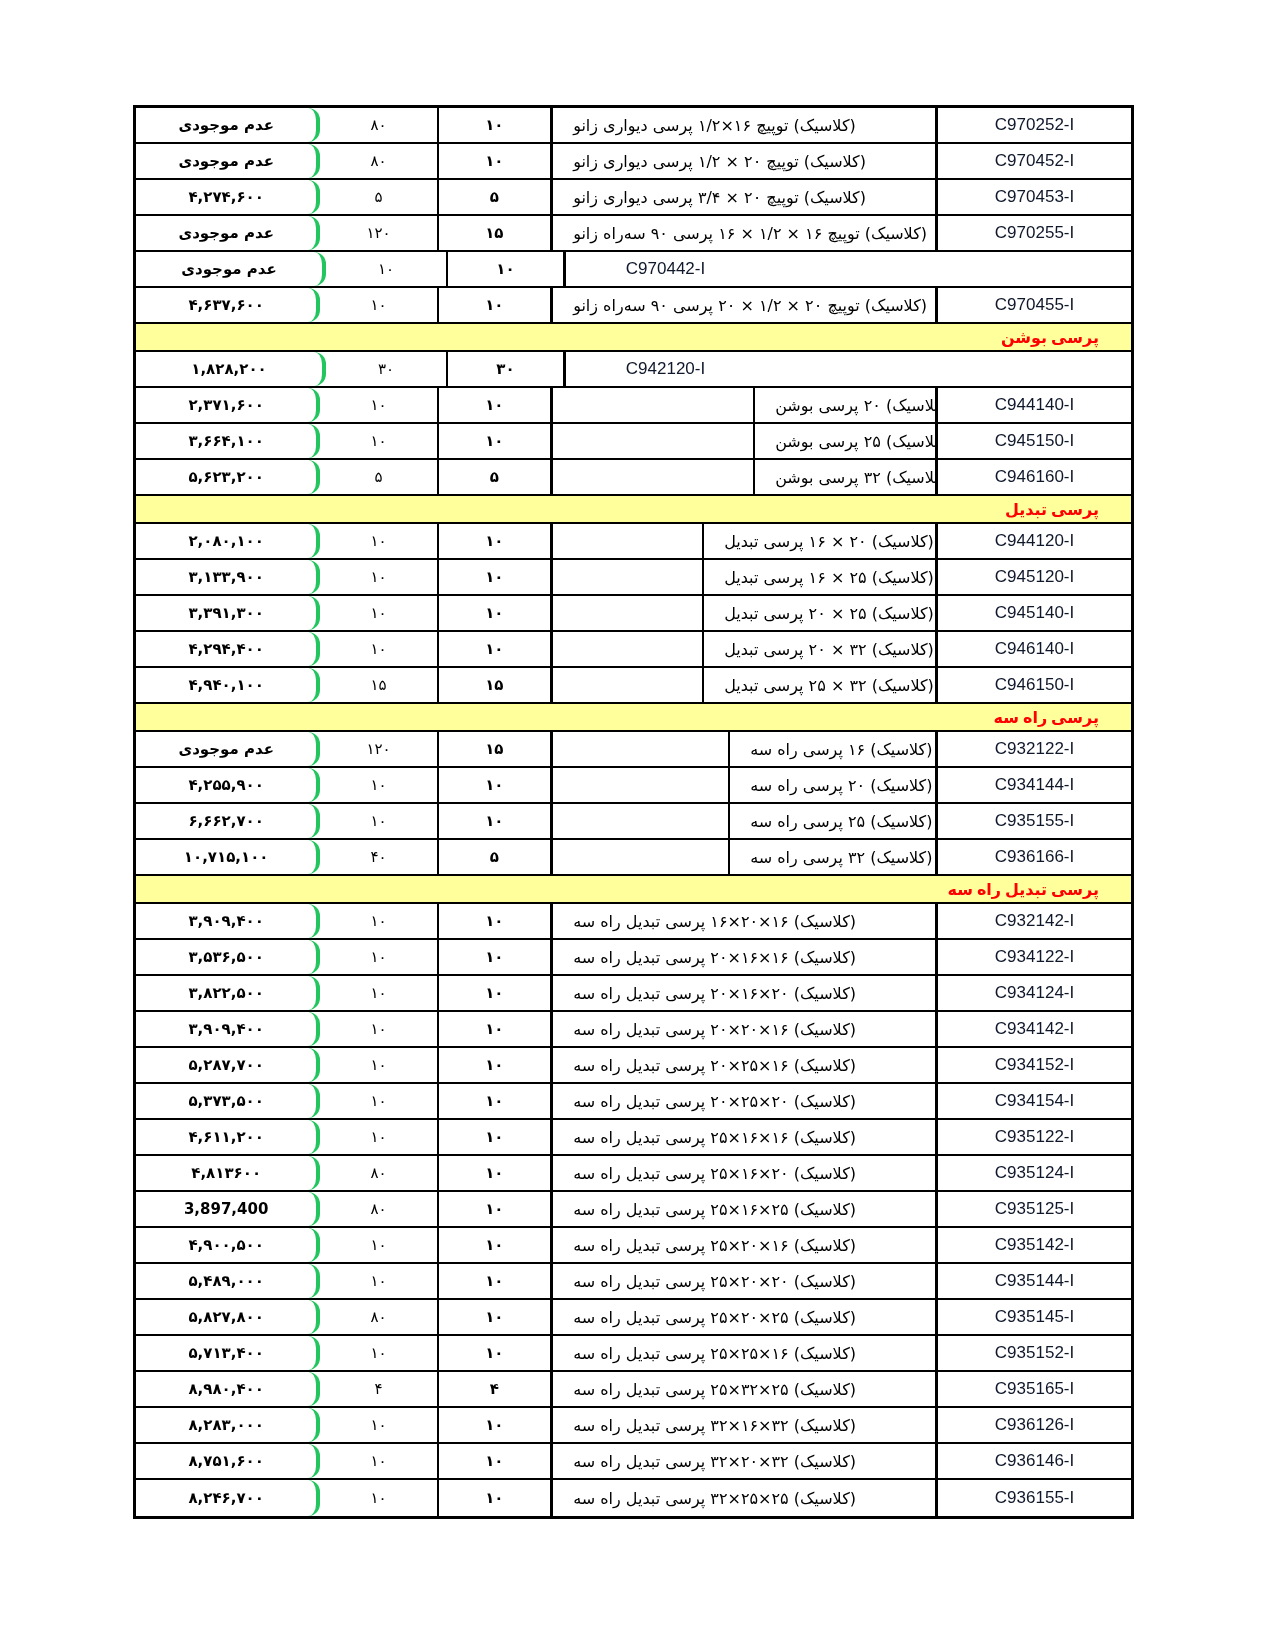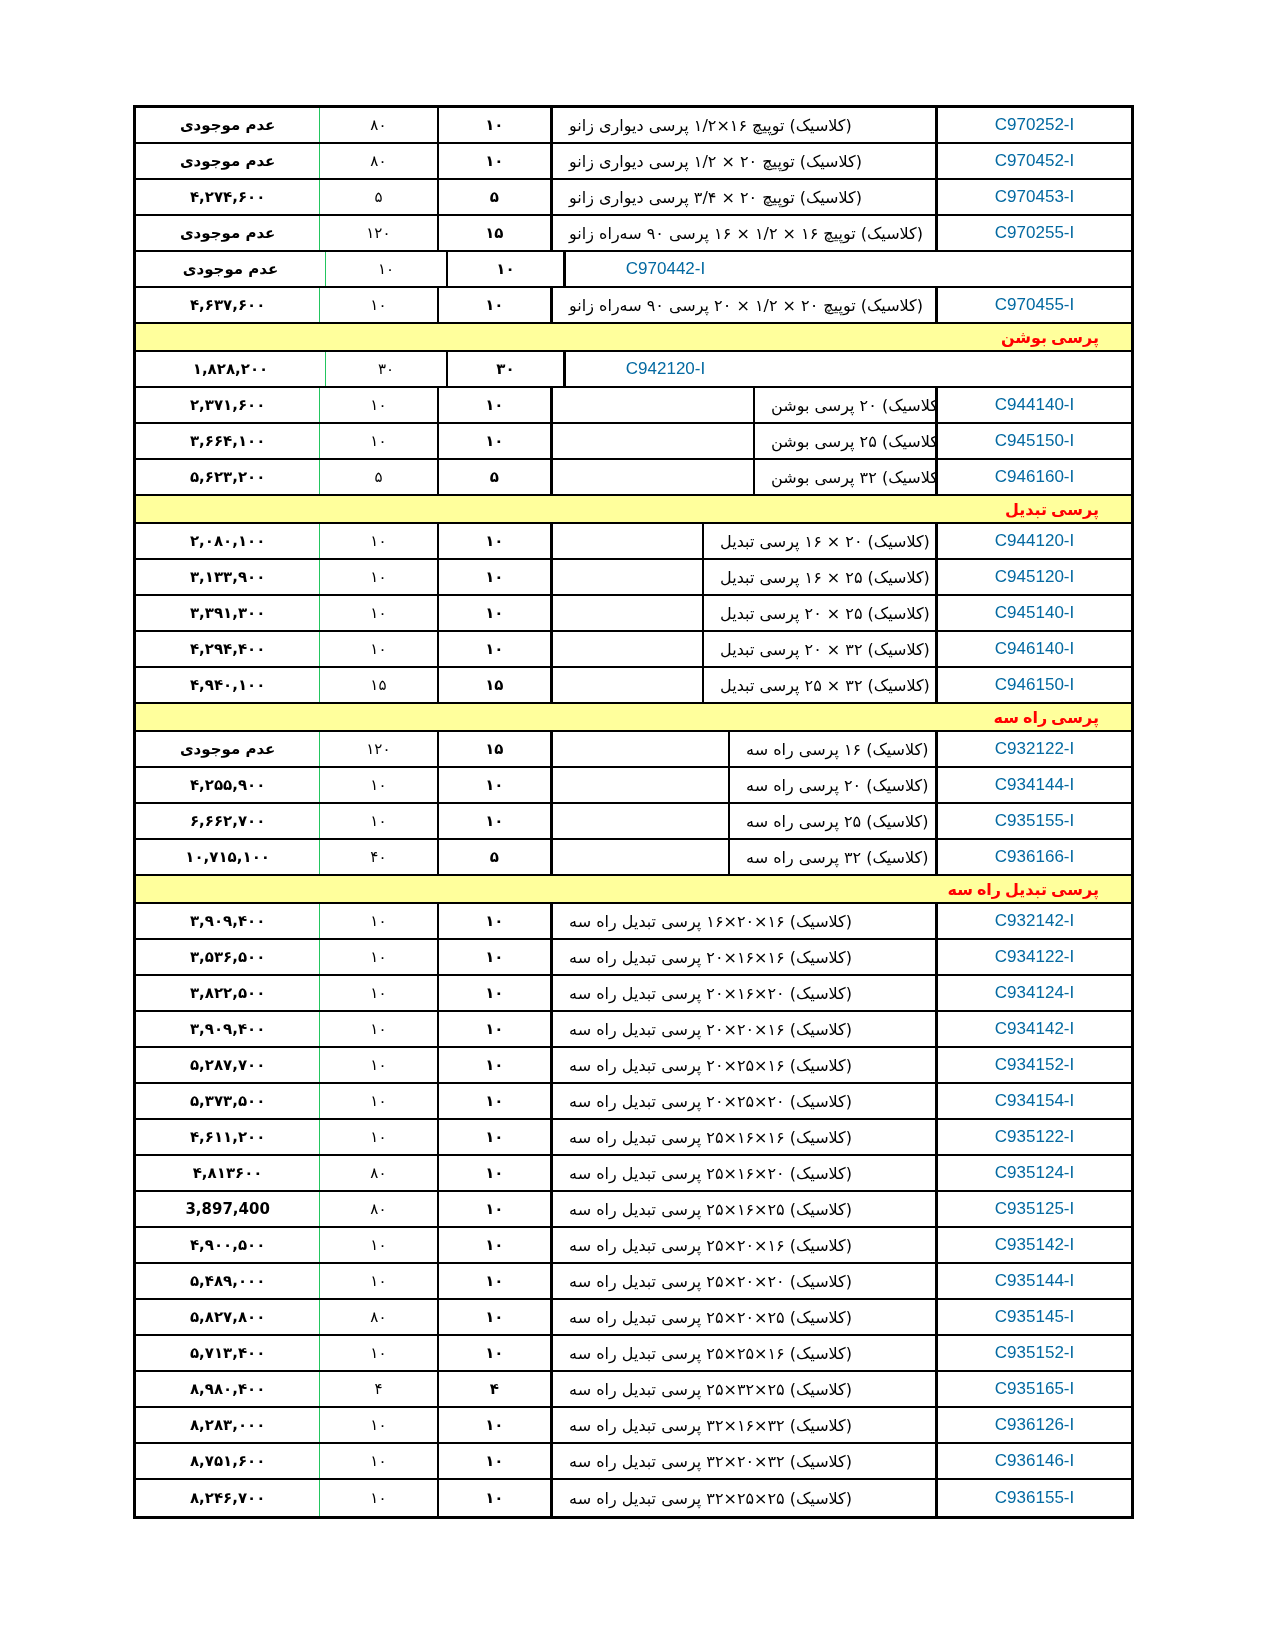--- a/index.html
+++ b/index.html
@@ -5,28 +5,28 @@
   html,body{margin:0;padding:0;background:#e8e8e8;}
   #page{position:relative;width:1275px;height:1650px;background:#ffffff;overflow:hidden;
         font-family:"DejaVu Sans",sans-serif;}
   #price-table{position:absolute;left:133px;top:105px;width:1001px;
         border:3px solid #000;box-sizing:border-box;background:#fff;}
   .trow{display:flex;height:36px;box-sizing:border-box;border-bottom:2px solid #000;
         align-items:stretch;}
   .trow:last-child{border-bottom:none;}
   .cell{box-sizing:border-box;display:flex;align-items:center;justify-content:center;
         overflow:hidden;white-space:nowrap;}
-  .c-price{width:190px;border-right:1px solid #22c55e;font-size:15px;font-weight:bold;}
+  .c-price{width:190px;border-right:4px solid #22c55e;font-size:15px;font-weight:bold;border-radius:12px;}
   .c-qty1 {width:122px;border-right:2px solid #000;font-size:15px;font-weight:normal;}
   .c-qty2 {width:118px;border-right:3px solid #000;font-size:15px;font-weight:bold;}
   .c-desc {width:397px;border-right:3px solid #000;justify-content:flex-start;
            font-size:16px;direction:ltr;}
-  .c-code {width:199px;font-family:"Liberation Sans",sans-serif;font-size:17px;color:#0369a1;}
+  .c-code {width:199px;font-family:"Liberation Sans",sans-serif;font-size:17px;color:#0f172a;}
   .desc-spacer{align-self:stretch;border-right:2px solid #000;flex:0 0 auto;}
-  .desc-text{padding:0 4px;margin-left:12px;}
+  .desc-text{padding:0 20px;}
   .desc-text bdi{unicode-bidi:isolate;}
   .section-band{display:flex;height:28px;box-sizing:border-box;border-bottom:2px solid #000;
         align-items:center;justify-content:flex-end;padding-right:32px;
         font-size:16px;font-weight:bold;direction:ltr;}
   .section-band bdi{unicode-bidi:isolate;margin-left:4px;}
 </style>
 </head>
 <body>
 
 <div id="page">

